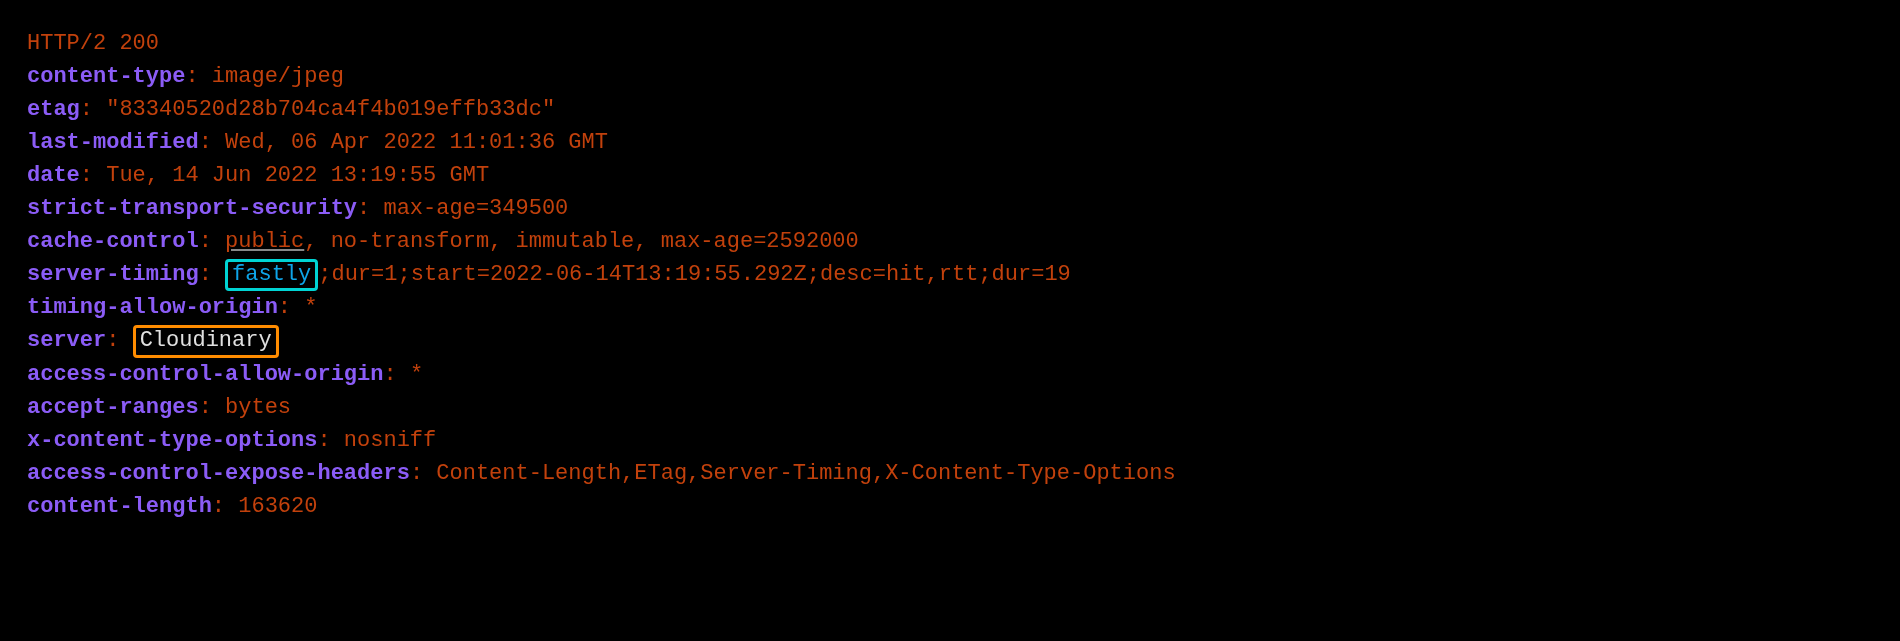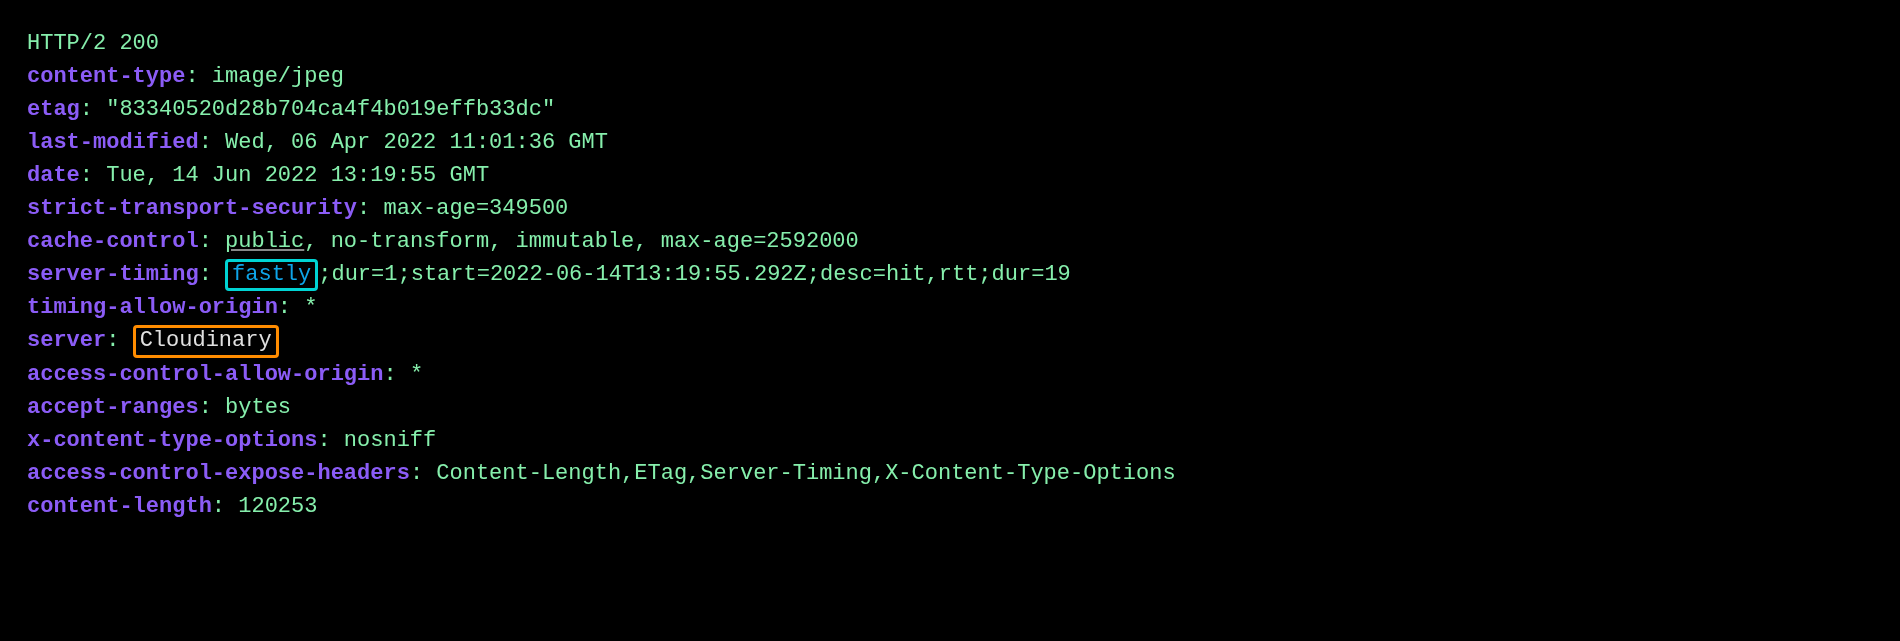--- a/index.html
+++ b/index.html
@@ -19,21 +19,21 @@
       overflow: hidden;
     }
     .line {
       white-space: pre;
     }
     .bold {
       font-weight: bold;
       color: #8b5cf6;
     }
     .dim {
-      color: #86efac;
+      color: #c2410c;
     }
     .box-teal {
       border: 3px solid #00d4d4;
       border-radius: 4px;
       padding: 0 4px;
       display: inline-block;
       line-height: 1.2;
       color: #0ea5e9;
     }
     .box-orange {
@@ -75,14 +75,14 @@
   <div class="line"><span class="bold">server</span><span class="dim">: </span><span class="box-orange">Cloudinary</span></div>
 
   <div class="line"><span class="bold">access-control-allow-origin</span><span class="dim">: </span><span class="dim">*</span></div>
 
   <div class="line"><span class="bold">accept-ranges</span><span class="dim">: </span><span class="dim">bytes</span></div>
 
   <div class="line"><span class="bold">x-content-type-options</span><span class="dim">: </span><span class="dim">nosniff</span></div>
 
   <div class="line"><span class="bold">access-control-expose-headers</span><span class="dim">: </span><span class="dim">Content-Length,ETag,Server-Timing,X-Content-Type-Options</span></div>
 
-  <div class="line"><span class="bold">content-length</span><span class="dim">: </span><span class="dim">120253</span></div>
+  <div class="line"><span class="bold">content-length</span><span class="dim">: </span><span class="dim">163620</span></div>
 </div>
 
 </body></html>

